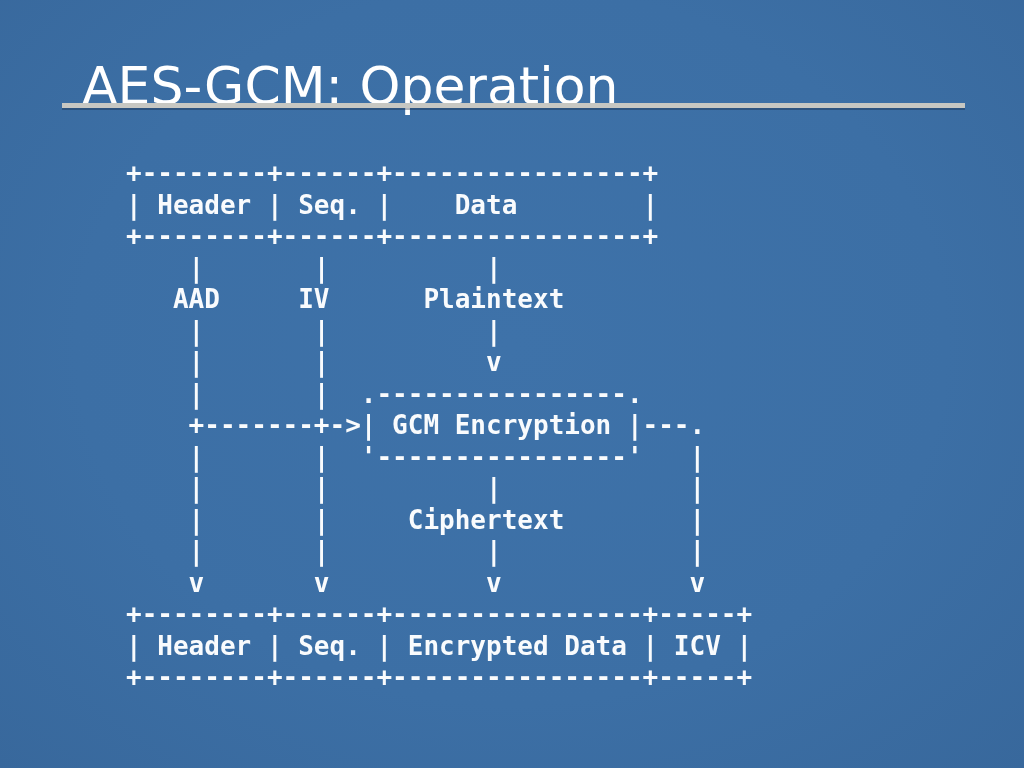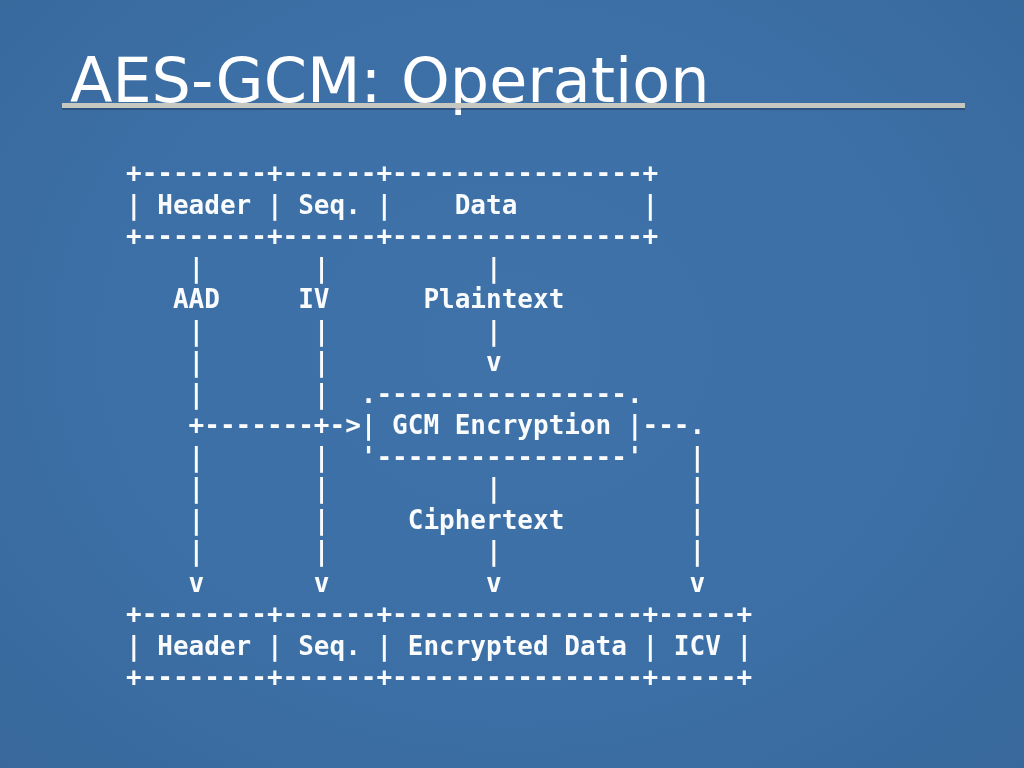--- a/index.html
+++ b/index.html
@@ -13,23 +13,23 @@
     position: relative;
     width: 1024px;
     height: 768px;
     background: #3c6fa5;
     background: radial-gradient(ellipse at 50% 45%, #3e72a9 0%, #3c6fa5 60%, #38689c 100%);
   }
   .title {
     position: absolute;
     left: 70px;
     top: 44px;
-    margin: 0;
+    margin: 12px;
     font-family: "DejaVu Sans", "Liberation Sans", sans-serif;
-    font-size: 62px;
+    font-size: 52px;
     font-weight: 400;
     letter-spacing: 0px;
     color: #ffffff;
   }
   .rule {
     position: absolute;
     left: 62px;
     top: 103px;
     width: 903px;
     height: 5px;

